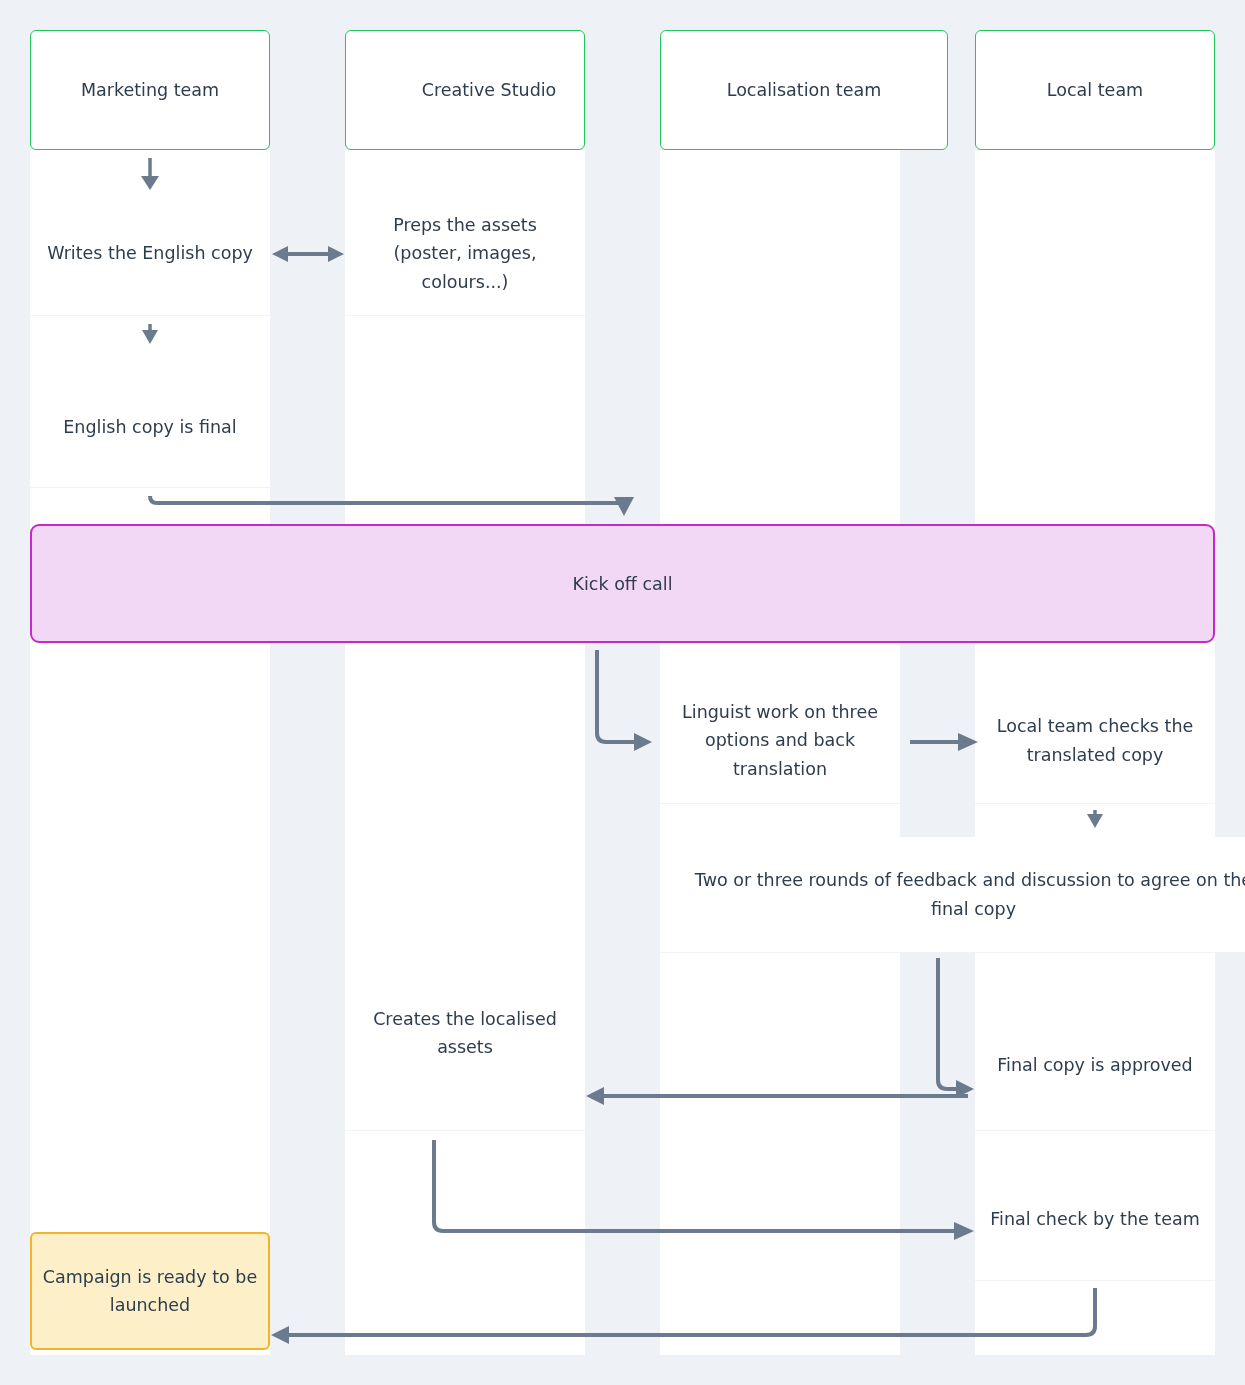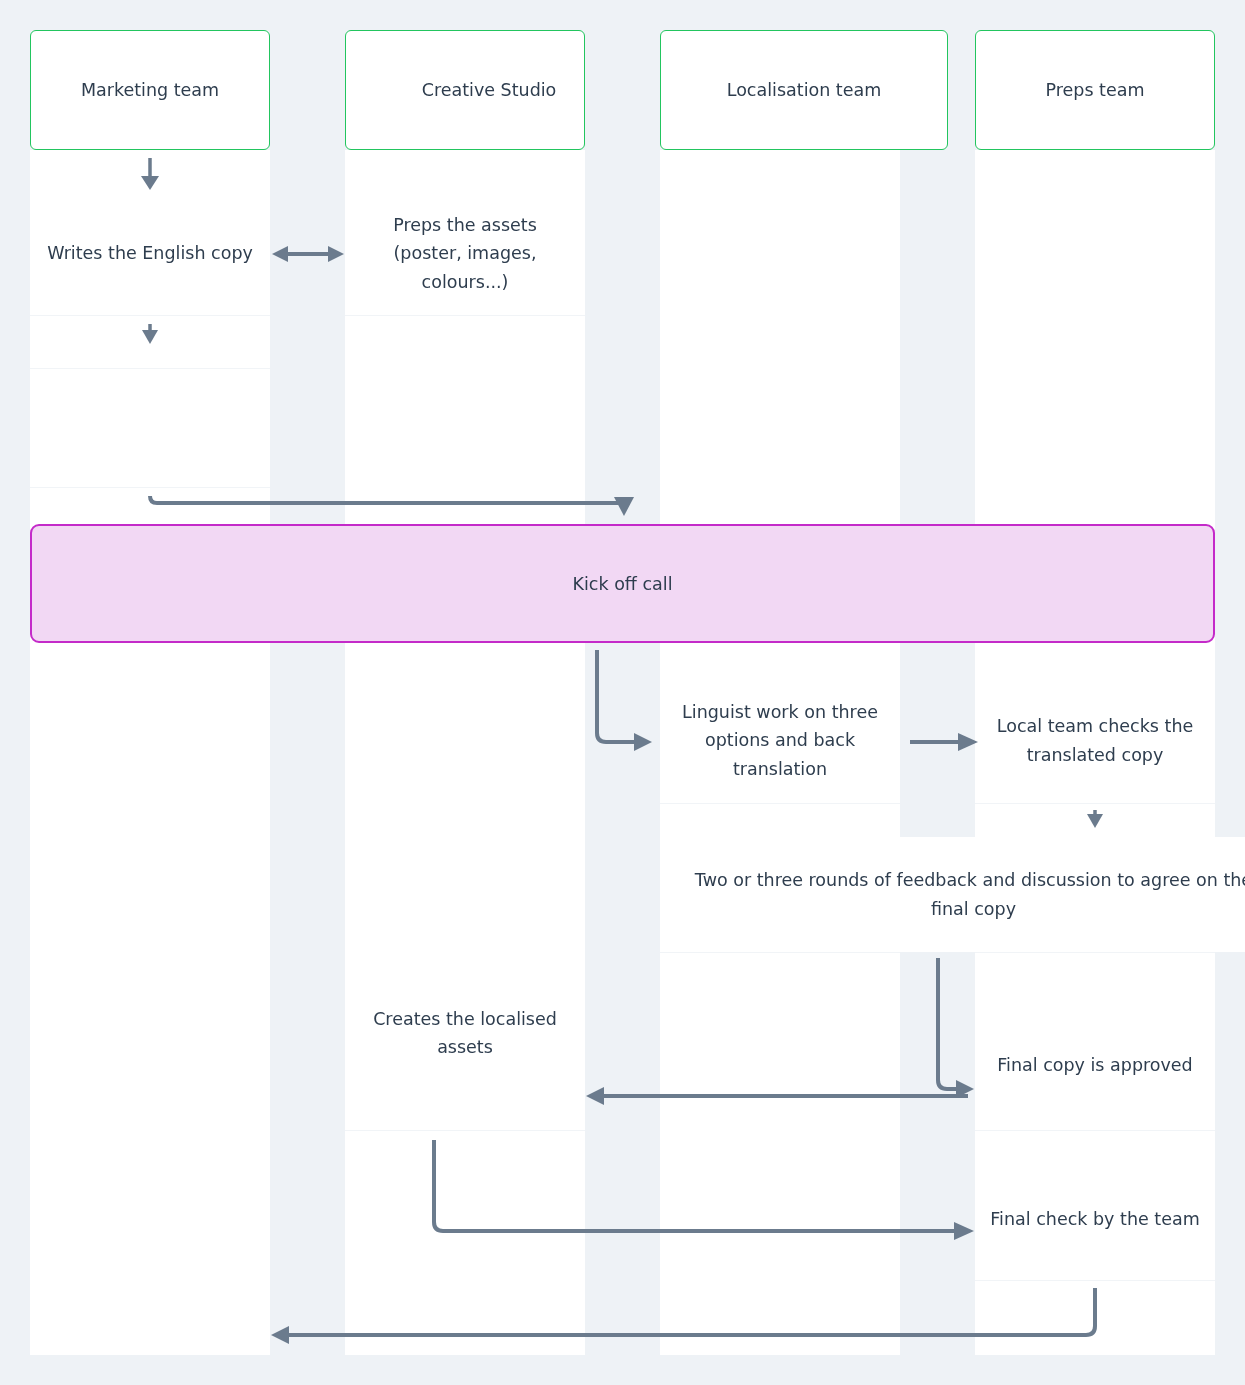--- a/index.html
+++ b/index.html
@@ -87,21 +87,21 @@
   <div class="lane-head" style="left:30px;top:30px;width:240px;height:120px;">
     <span class="txt">Marketing team</span>
   </div>
   <div class="lane-head" style="left:345px;top:30px;width:240px;height:120px;padding-left:48px;">
     <span class="txt">Creative Studio</span>
   </div>
   <div class="lane-head" style="left:660px;top:30px;width:288px;height:120px;">
     <span class="txt">Localisation team</span>
   </div>
   <div class="lane-head" style="left:975px;top:30px;width:240px;height:120px;">
-    <span class="txt">Preps team</span>
+    <span class="txt">Local team</span>
   </div>
 
   <div class="hair" style="left:30px;top:192px;width:240px;"></div>
   <div class="hair" style="left:30px;top:315px;width:240px;"></div>
   <div class="hair" style="left:30px;top:368px;width:240px;"></div>
   <div class="hair" style="left:30px;top:487px;width:240px;"></div>
 
   <div class="hair" style="left:345px;top:192px;width:240px;"></div>
   <div class="hair" style="left:345px;top:315px;width:240px;"></div>
   <div class="hair" style="left:345px;top:1000px;width:240px;"></div>
@@ -119,20 +119,23 @@
   <div class="hair" style="left:975px;top:1280px;width:240px;"></div>
 
   <div class="cell" style="left:30px;top:192px;width:240px;height:123px;">
     <span class="txt">Writes the English copy</span>
   </div>
 
   <div class="cell" style="left:345px;top:192px;width:240px;height:123px;">
     <span class="txt">Preps the assets (poster, images, colours...)</span>
   </div>
 
+  <div class="cell" style="left:30px;top:368px;width:240px;height:119px;">
+    <span class="txt">English copy is final</span>
+  </div>
 
   <div class="cell" style="left:660px;top:678px;width:240px;height:125px;">
     <span class="txt">Linguist work on three options and back translation</span>
   </div>
 
   <div class="cell" style="left:975px;top:678px;width:240px;height:125px;">
     <span class="txt">Local team checks the translated copy</span>
   </div>
 
   <div class="cell" style="left:660px;top:837px;width:627px;height:115px;padding:0 18px;">
@@ -148,20 +151,23 @@
   </div>
 
   <div class="cell" style="left:975px;top:1158px;width:240px;height:122px;">
     <span class="txt">Final check by the team</span>
   </div>
 
   <div class="box-kickoff" style="left:30px;top:524px;width:1185px;height:119px;">
     <span class="txt">Kick off call</span>
   </div>
 
+  <div class="box-launch" style="left:30px;top:1232px;width:240px;height:118px;">
+    <span class="txt">Campaign is ready to be launched</span>
+  </div>
 
   <svg id="wires" viewBox="0 0 1245 1385" xmlns="http://www.w3.org/2000/svg">
 
     <g>
       <line class="thin" x1="150" y1="158" x2="150" y2="178"></line>
       <path class="head" d="M141,176 L159,176 L150,190 Z"></path>
     </g>
 
     <g>
       <line class="thin" x1="150" y1="324" x2="150" y2="332"></line>

